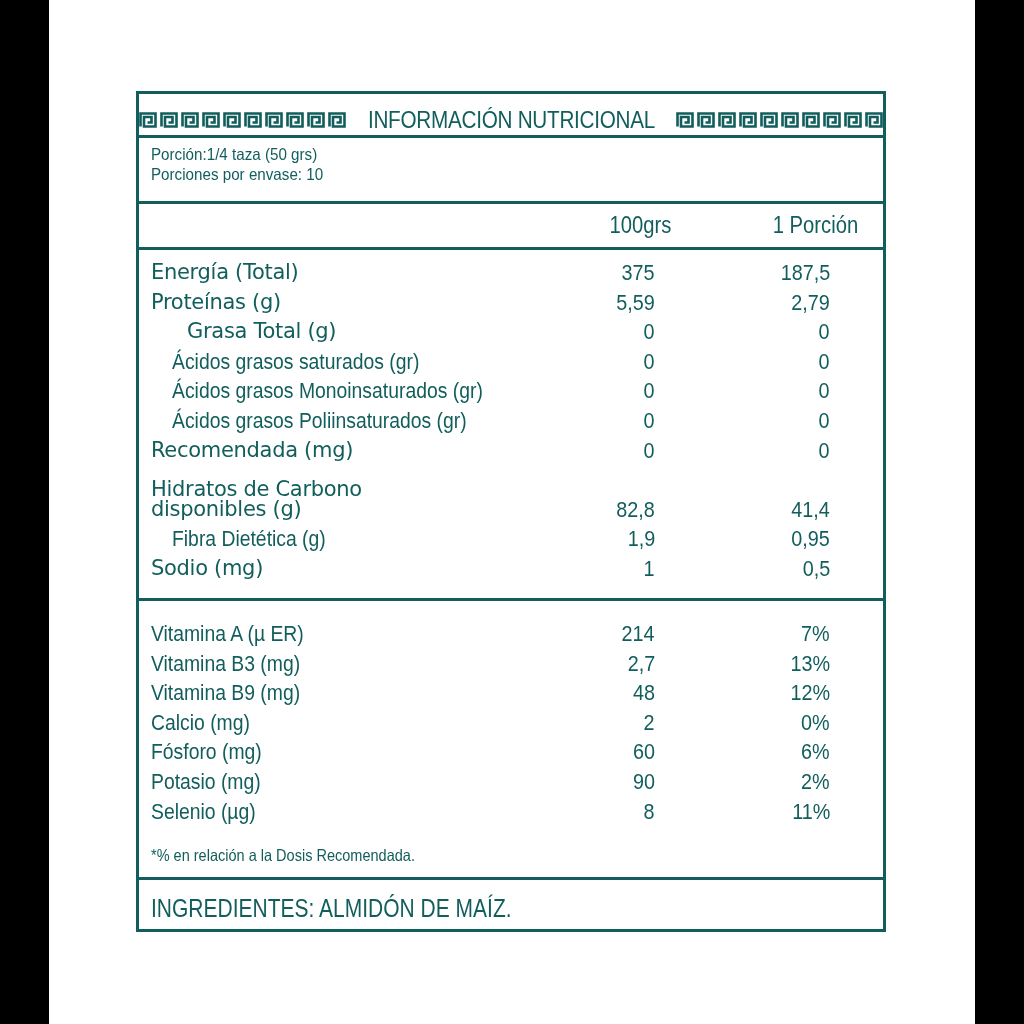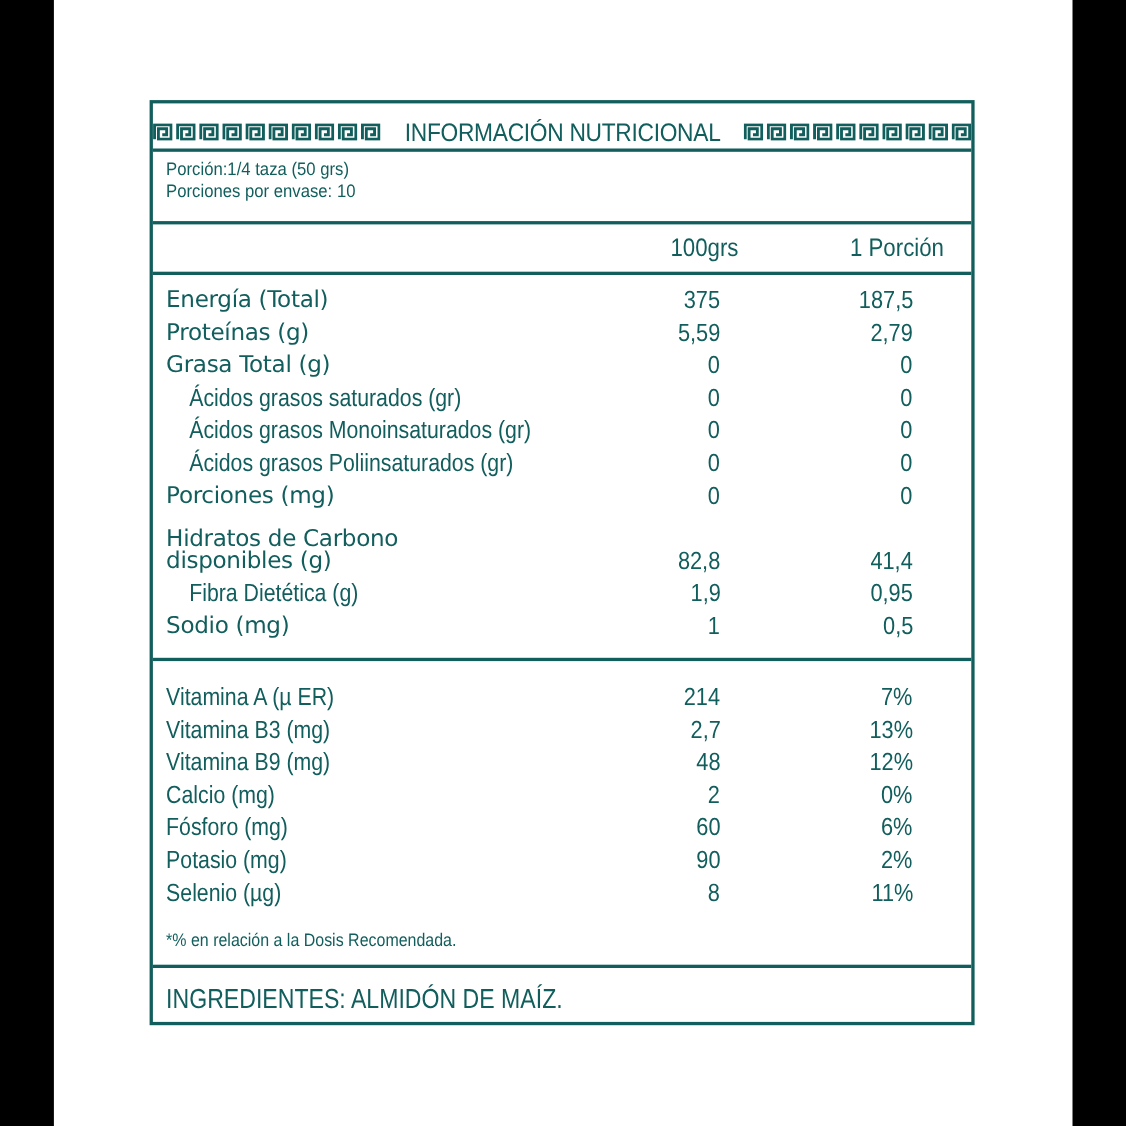--- a/index.html
+++ b/index.html
@@ -140,42 +140,42 @@
       <div class="row" style="top: 166px;">
         <span class="name sans">Energía (Total)</span>
         <span class="v1">375</span>
         <span class="v2">187,5</span>
       </div>
       <div class="row" style="top: 195.6px;">
         <span class="name sans">Proteínas (g)</span>
         <span class="v1">5,59</span>
         <span class="v2">2,79</span>
       </div>
-      <div class="row" style="top: 225.2px;">
+      <div class="row" style="top: 225.2px; margin-left: 36px;">
         <span class="name sans">Grasa Total (g)</span>
         <span class="v1">0</span>
         <span class="v2">0</span>
       </div>
       <div class="row" style="top: 254.8px;">
         <span class="name narrow indent">Ácidos grasos saturados (gr)</span>
         <span class="v1">0</span>
         <span class="v2">0</span>
       </div>
       <div class="row" style="top: 284.4px;">
         <span class="name narrow indent">Ácidos grasos Monoinsaturados (gr)</span>
         <span class="v1">0</span>
         <span class="v2">0</span>
       </div>
       <div class="row" style="top: 314px;">
         <span class="name narrow indent">Ácidos grasos Poliinsaturados (gr)</span>
         <span class="v1">0</span>
         <span class="v2">0</span>
       </div>
       <div class="row" style="top: 343.6px;">
-        <span class="name sans">Porciones (mg)</span>
+        <span class="name sans">Recomendada (mg)</span>
         <span class="v1">0</span>
         <span class="v2">0</span>
       </div>
       <div class="row" style="top: 383px;">
         <span class="name sans">Hidratos de Carbono</span>
         <span class="v1"></span>
         <span class="v2"></span>
       </div>
       <div class="row" style="top: 402.8px;">
         <span class="name sans">disponibles (g)</span>

